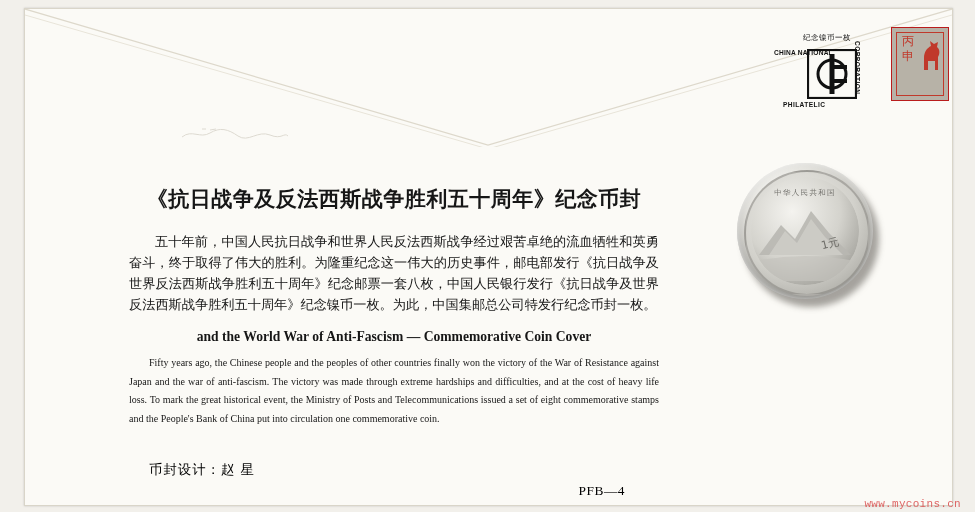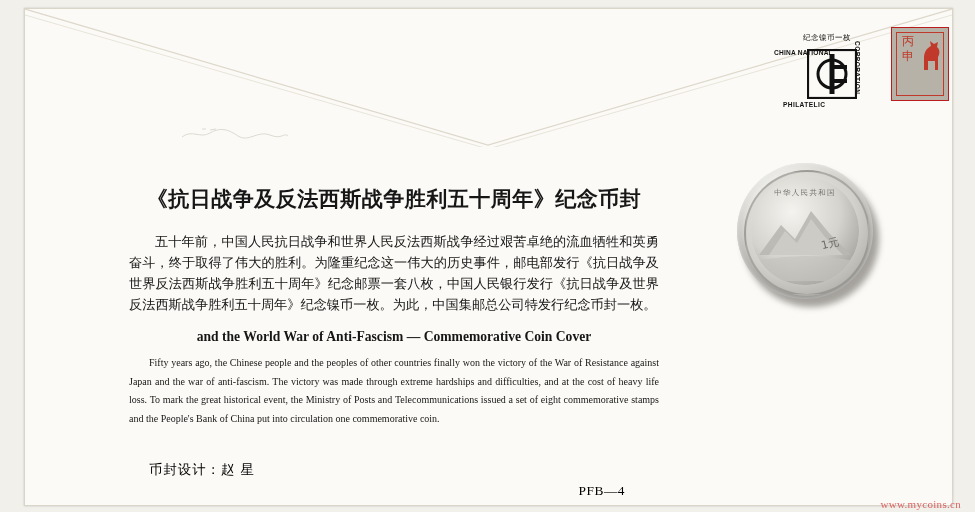--- a/index.html
+++ b/index.html
@@ -252,21 +252,21 @@
     font-size: 13.4px;
     letter-spacing: .5px;
   }
 
   
   .watermark {
     position: absolute;
     right: 14px;
     bottom: 2px;
     color: #d94b4b;
-    font-family: Liberation Serif, serif;
+    font-family: Liberation Mono, monospace;
     font-size: 11px;
     letter-spacing: .3px;
     opacity: .85;
   }
 </style>
 </head>
 <body>
 
 <div id="stage">
 

